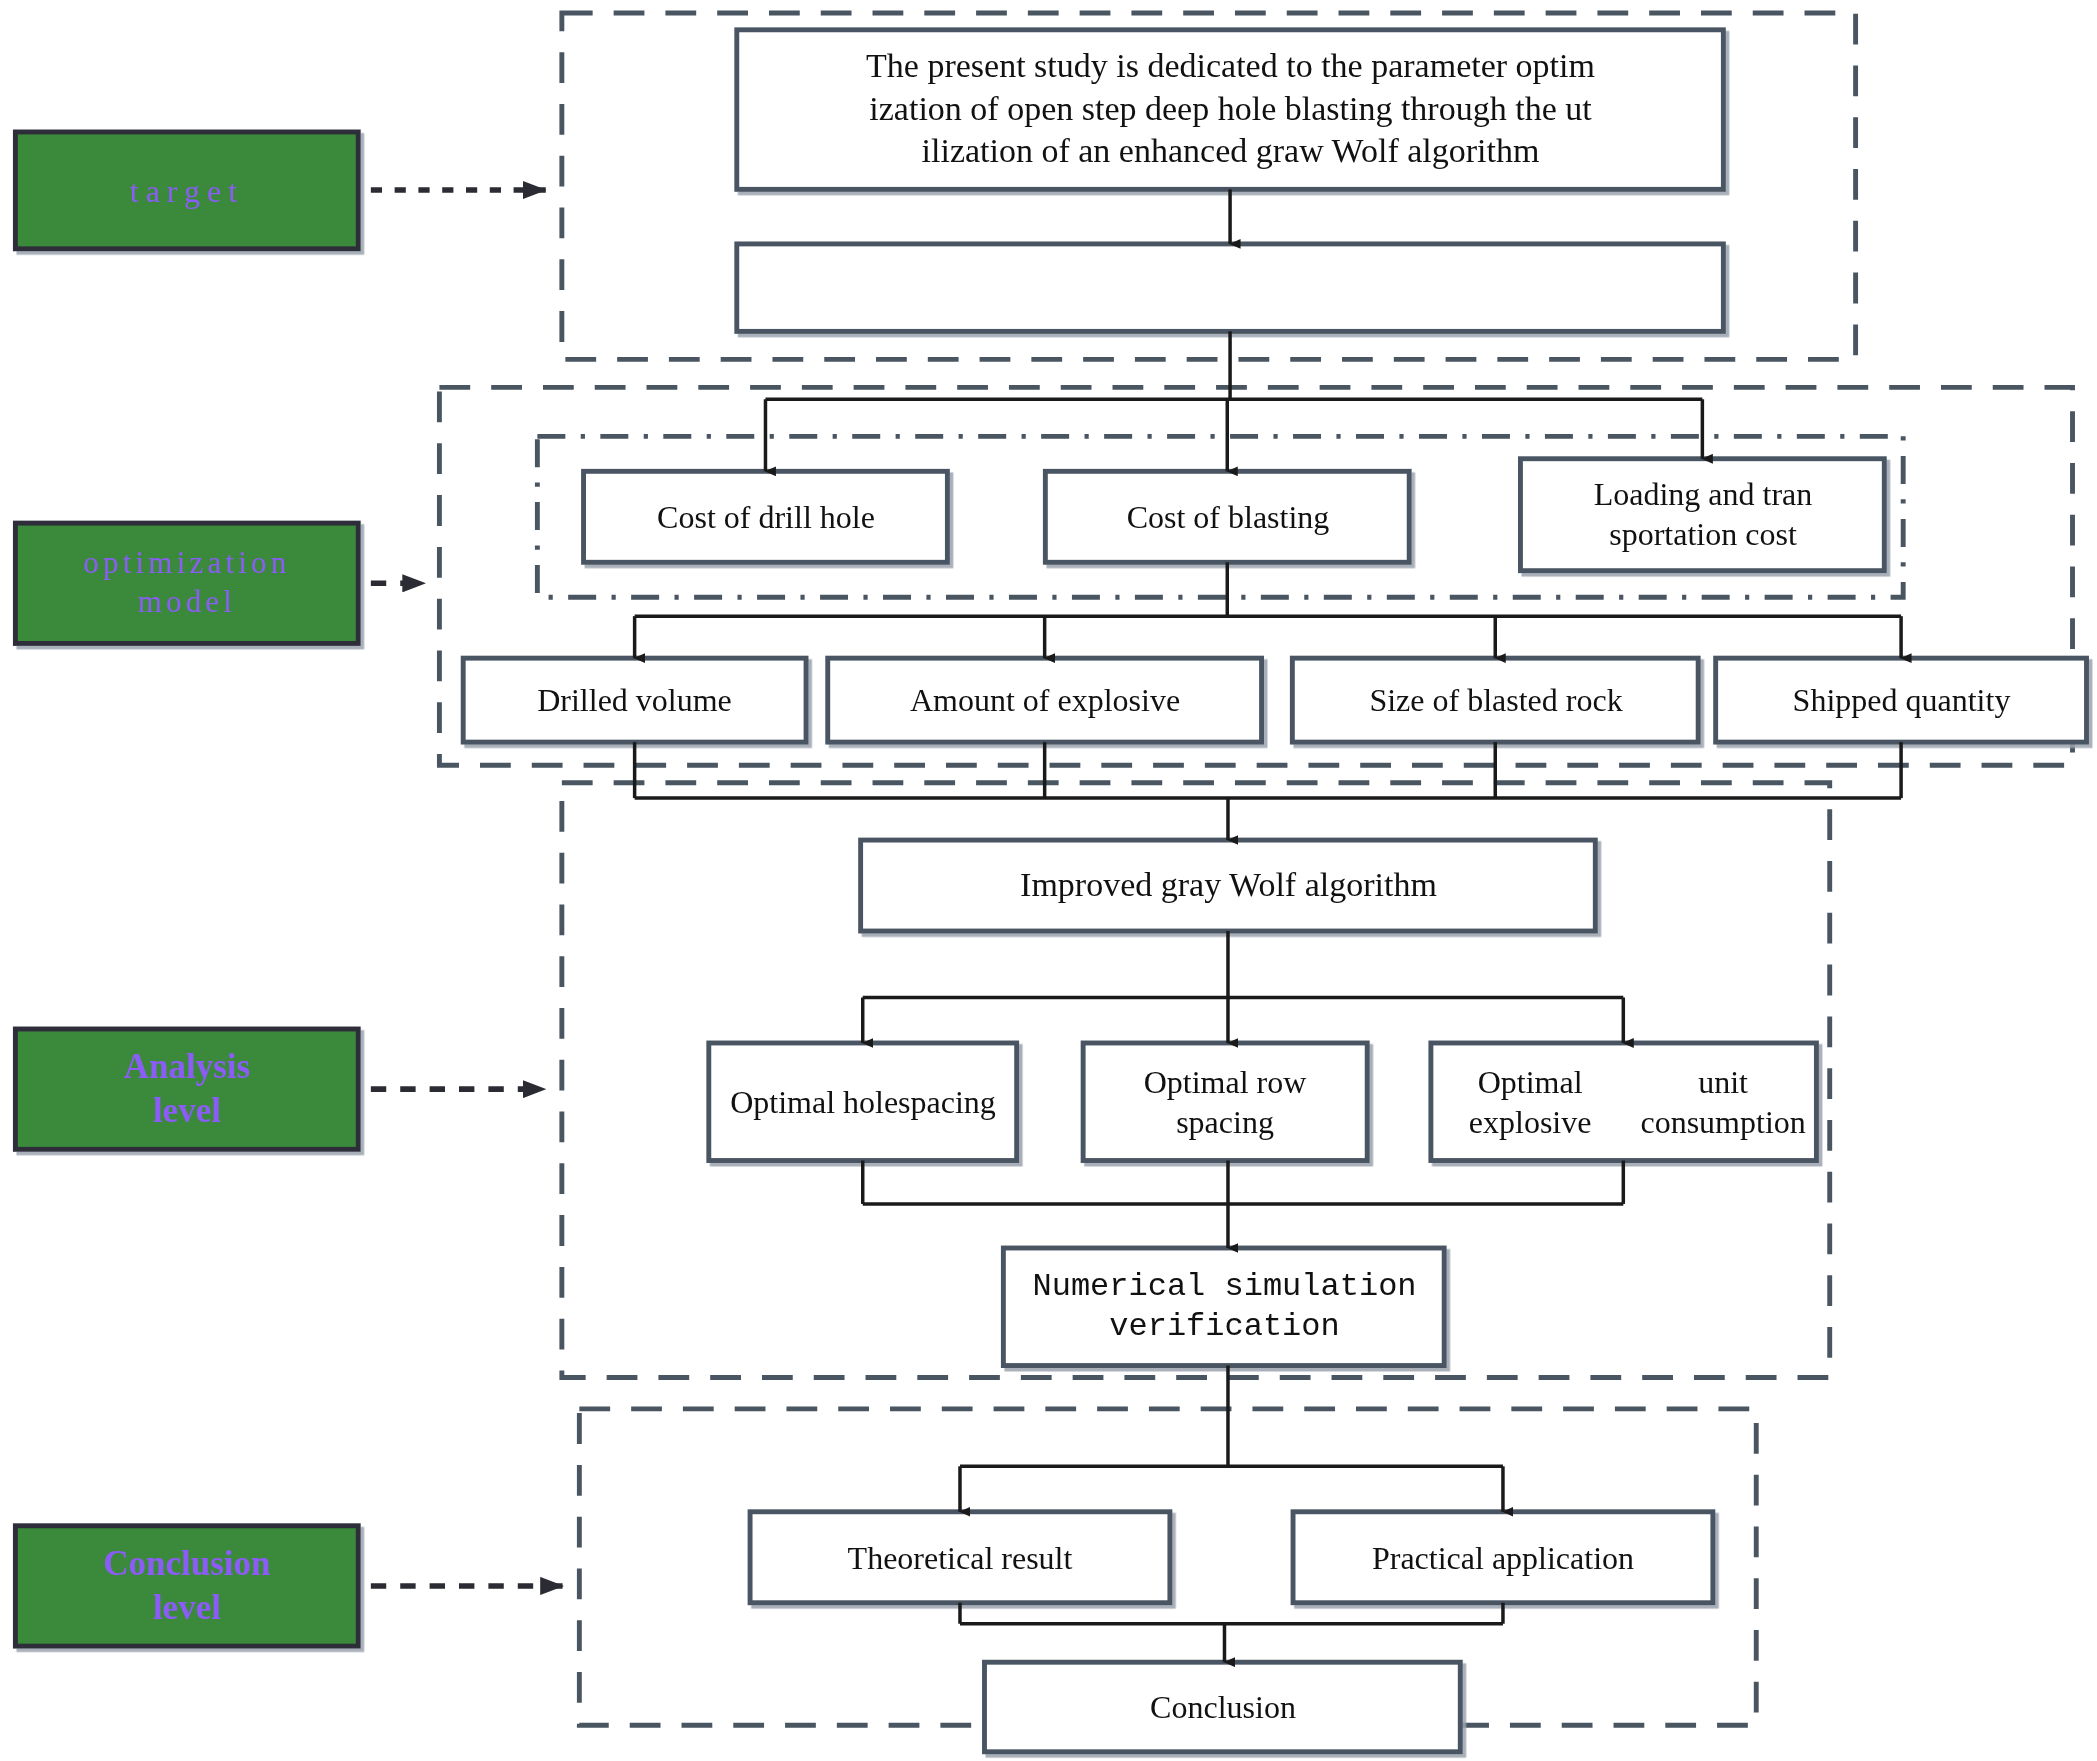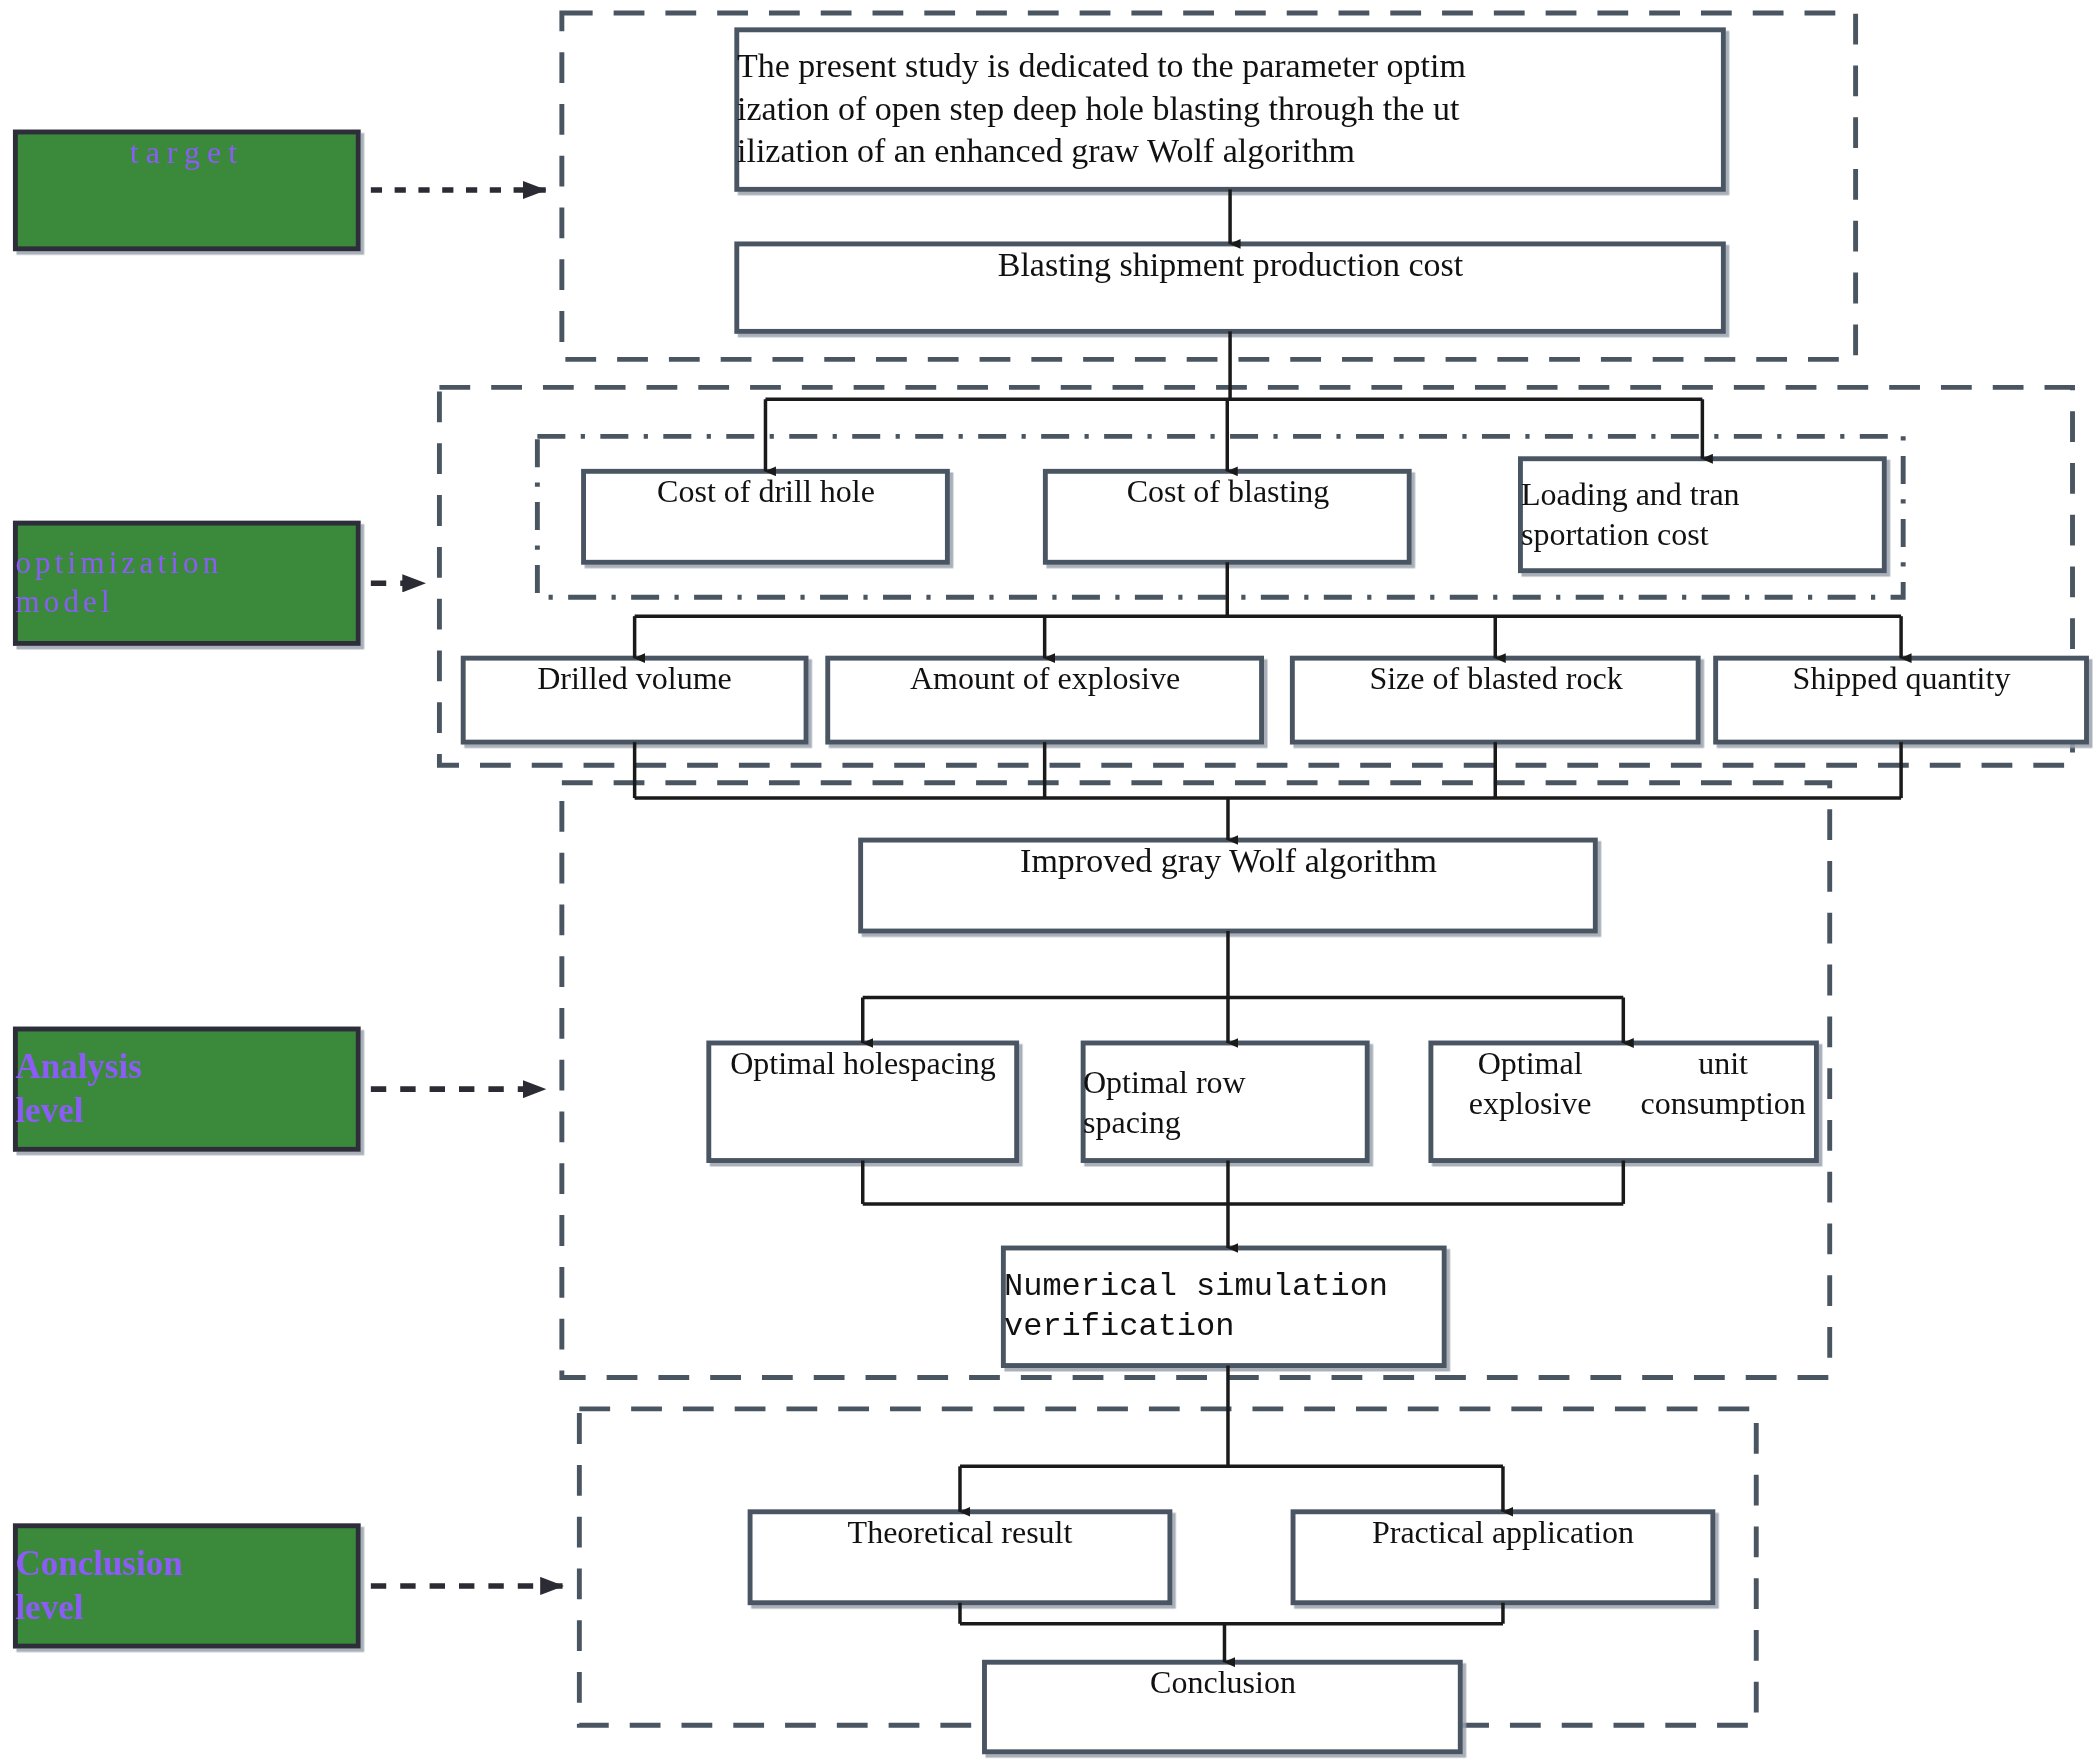--- a/index.html
+++ b/index.html
@@ -1,21 +1,21 @@
 <!DOCTYPE html>
 <html style="font-size:11.2px"><head>
 <meta charset="utf-8">
 <style>
   html,body{margin:0;padding:0;background:#ffffff;}
   body{width:2097px;height:1762px;font-family:"Liberation Serif",serif;}
   #stage{position:relative;width:2097px;height:1762px;overflow:hidden;background:#fff;}
   svg#canvas{position:absolute;left:0;top:0;width:2097px;height:1762px;}
 
   
-  .lbl{position:absolute;display:flex;align-items:flex-start;justify-content:center;
+  .lbl{position:absolute;display:flex;align-items:center;justify-content:center;
        text-align:center;color:#111;font-family:"Liberation Serif",serif;
        line-height:1.25;pointer-events:none;}
   .green-lbl{color:#8b5cf6;font-family:"Liberation Serif",serif;}
   .mono-sp{font-family:"Liberation Serif",serif;letter-spacing:7px;font-size:32px;}
   .bold-lbl{font-weight:bold;font-size:35px;}
   .boxtext{font-size:32px;}
   .boxtext-lg{font-size:34px;}
 </style>
 </head>
 <body>
@@ -198,21 +198,20 @@
     <span class="bold-lbl">Conclusion</span>
     <span class="bold-lbl">level</span>
   </div>
 
   <div class="lbl" style="left:737px;top:29px;width:987px;height:160px;flex-direction:column;">
     <span class="boxtext-lg">The present study is dedicated to the parameter optim</span>
     <span class="boxtext-lg">ization of open step deep hole blasting through the ut</span>
     <span class="boxtext-lg">ilization of an enhanced graw Wolf algorithm</span>
   </div>
 
-  <div class="lbl boxtext-lg" style="left:737px;top:244px;width:987px;height:87px;">Blasting shipment production cost</div>
 
   <div class="lbl boxtext" style="left:584px;top:471px;width:364px;height:91px;">Cost of drill hole</div>
   <div class="lbl boxtext" style="left:1046px;top:471px;width:364px;height:91px;">Cost of blasting</div>
   <div class="lbl" style="left:1521px;top:458px;width:364px;height:112px;flex-direction:column;">
     <span class="boxtext">Loading and tran</span>
     <span class="boxtext">sportation cost</span>
   </div>
 
   <div class="lbl boxtext" style="left:463px;top:658px;width:343px;height:84px;">Drilled volume</div>
   <div class="lbl boxtext" style="left:828px;top:658px;width:434px;height:84px;">Amount of explosive</div>

